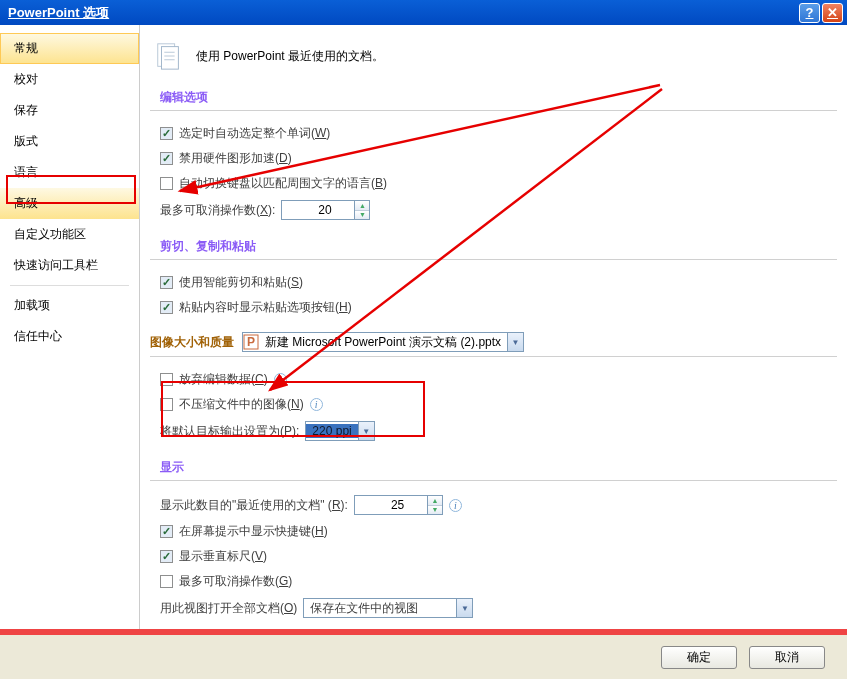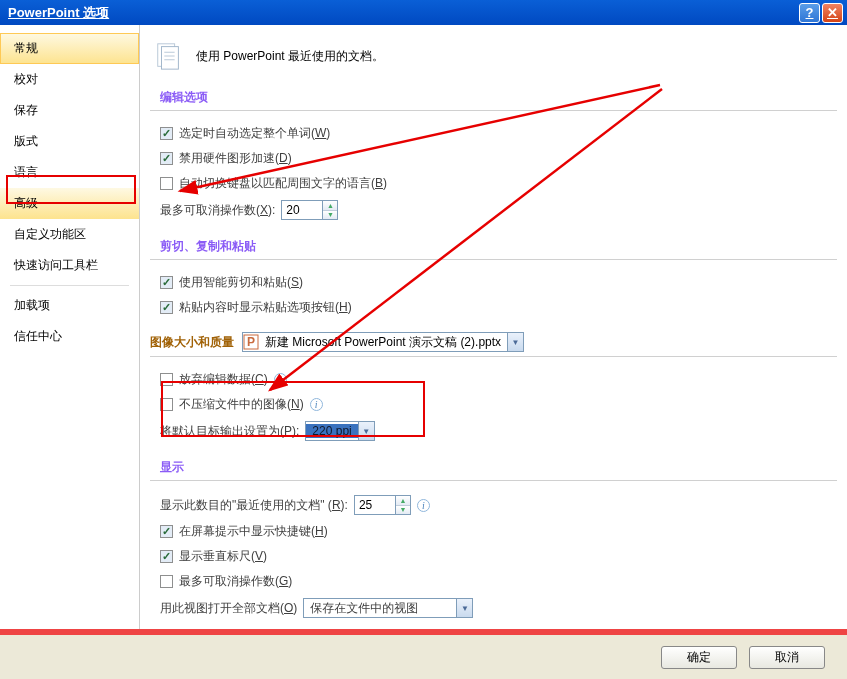--- a/index.html
+++ b/index.html
@@ -31,21 +31,21 @@
 .intro-icon svg { width: 30px; height: 30px; }
 .section-head { font-weight: bold; color: #8b5cf6; padding: 8px 10px 4px 10px; border-bottom: 1px solid #d0d0d0; margin: 0 10px 10px 10px; }
 .section-body { padding: 0 10px 6px 20px; }
 .row { display: flex; align-items: center; gap: 6px; padding: 4px 0; color: #404040; }
 .chk { width: 13px; height: 13px; border: 1px solid #8e8f8f; display: inline-flex; align-items: center; justify-content: center; background: #fff; flex-shrink: 0; }
 .chk.checked { background: #e3ecf6; }
 .chk.checked::after { content: "✓"; font-size: 11px; color: #2a6c3b; font-weight: bold; line-height: 1; }
 .info { width: 13px; height: 13px; border-radius: 50%; border: 1px solid #8fb6db; color: #4e85bd; display: inline-flex; align-items: center; justify-content: center; font-size: 10px; font-style: italic; font-family: Georgia; }
 .underline-key { text-decoration: underline; }
 .spinner { display: inline-flex; border: 1px solid #7f9db9; height: 20px; background:#fff; }
-.spinner input { border: 0; width: 40px; padding: 0 4px; font-size: 12px; }
+.spinner input { border: 0; width: 40px; padding: 0 4px; font-size: 12px; margin-left: 32px; }
 .spinner .btns { width: 15px; display: flex; flex-direction: column; border-left: 1px solid #7f9db9; }
 .spinner .sbtn { flex:1; display:flex; align-items:center; justify-content:center; font-size:7px; color:#4a6; background: linear-gradient(#fff,#e4ebf4); cursor:pointer; }
 .spinner .sbtn:first-child { border-bottom:1px solid #c0cddb; }
 .select { display: inline-flex; border: 1px solid #7f9db9; height: 20px; background:#fff; align-items:center; }
 .select .val { padding: 0 6px; }
 .select .ddbtn { width: 16px; height: 100%; border-left: 1px solid #7f9db9; display:flex; align-items:center; justify-content:center; background: linear-gradient(#eaf1fb,#c9daee); font-size:8px; color:#4b6a97; cursor:pointer; }
 .select.highlight .val { background: #3a72be; color:#0f172a; }
 .img-quality-row { display:flex; align-items:center; gap:8px; border-bottom: 1px solid #d0d0d0; margin: 0 10px 10px 10px; padding: 6px 0 4px 0; }
 .img-quality-row .qlabel { font-weight: bold; color: #a16207; white-space: nowrap; }
 .docicon { width:16px; height:16px; display:inline-block; }

